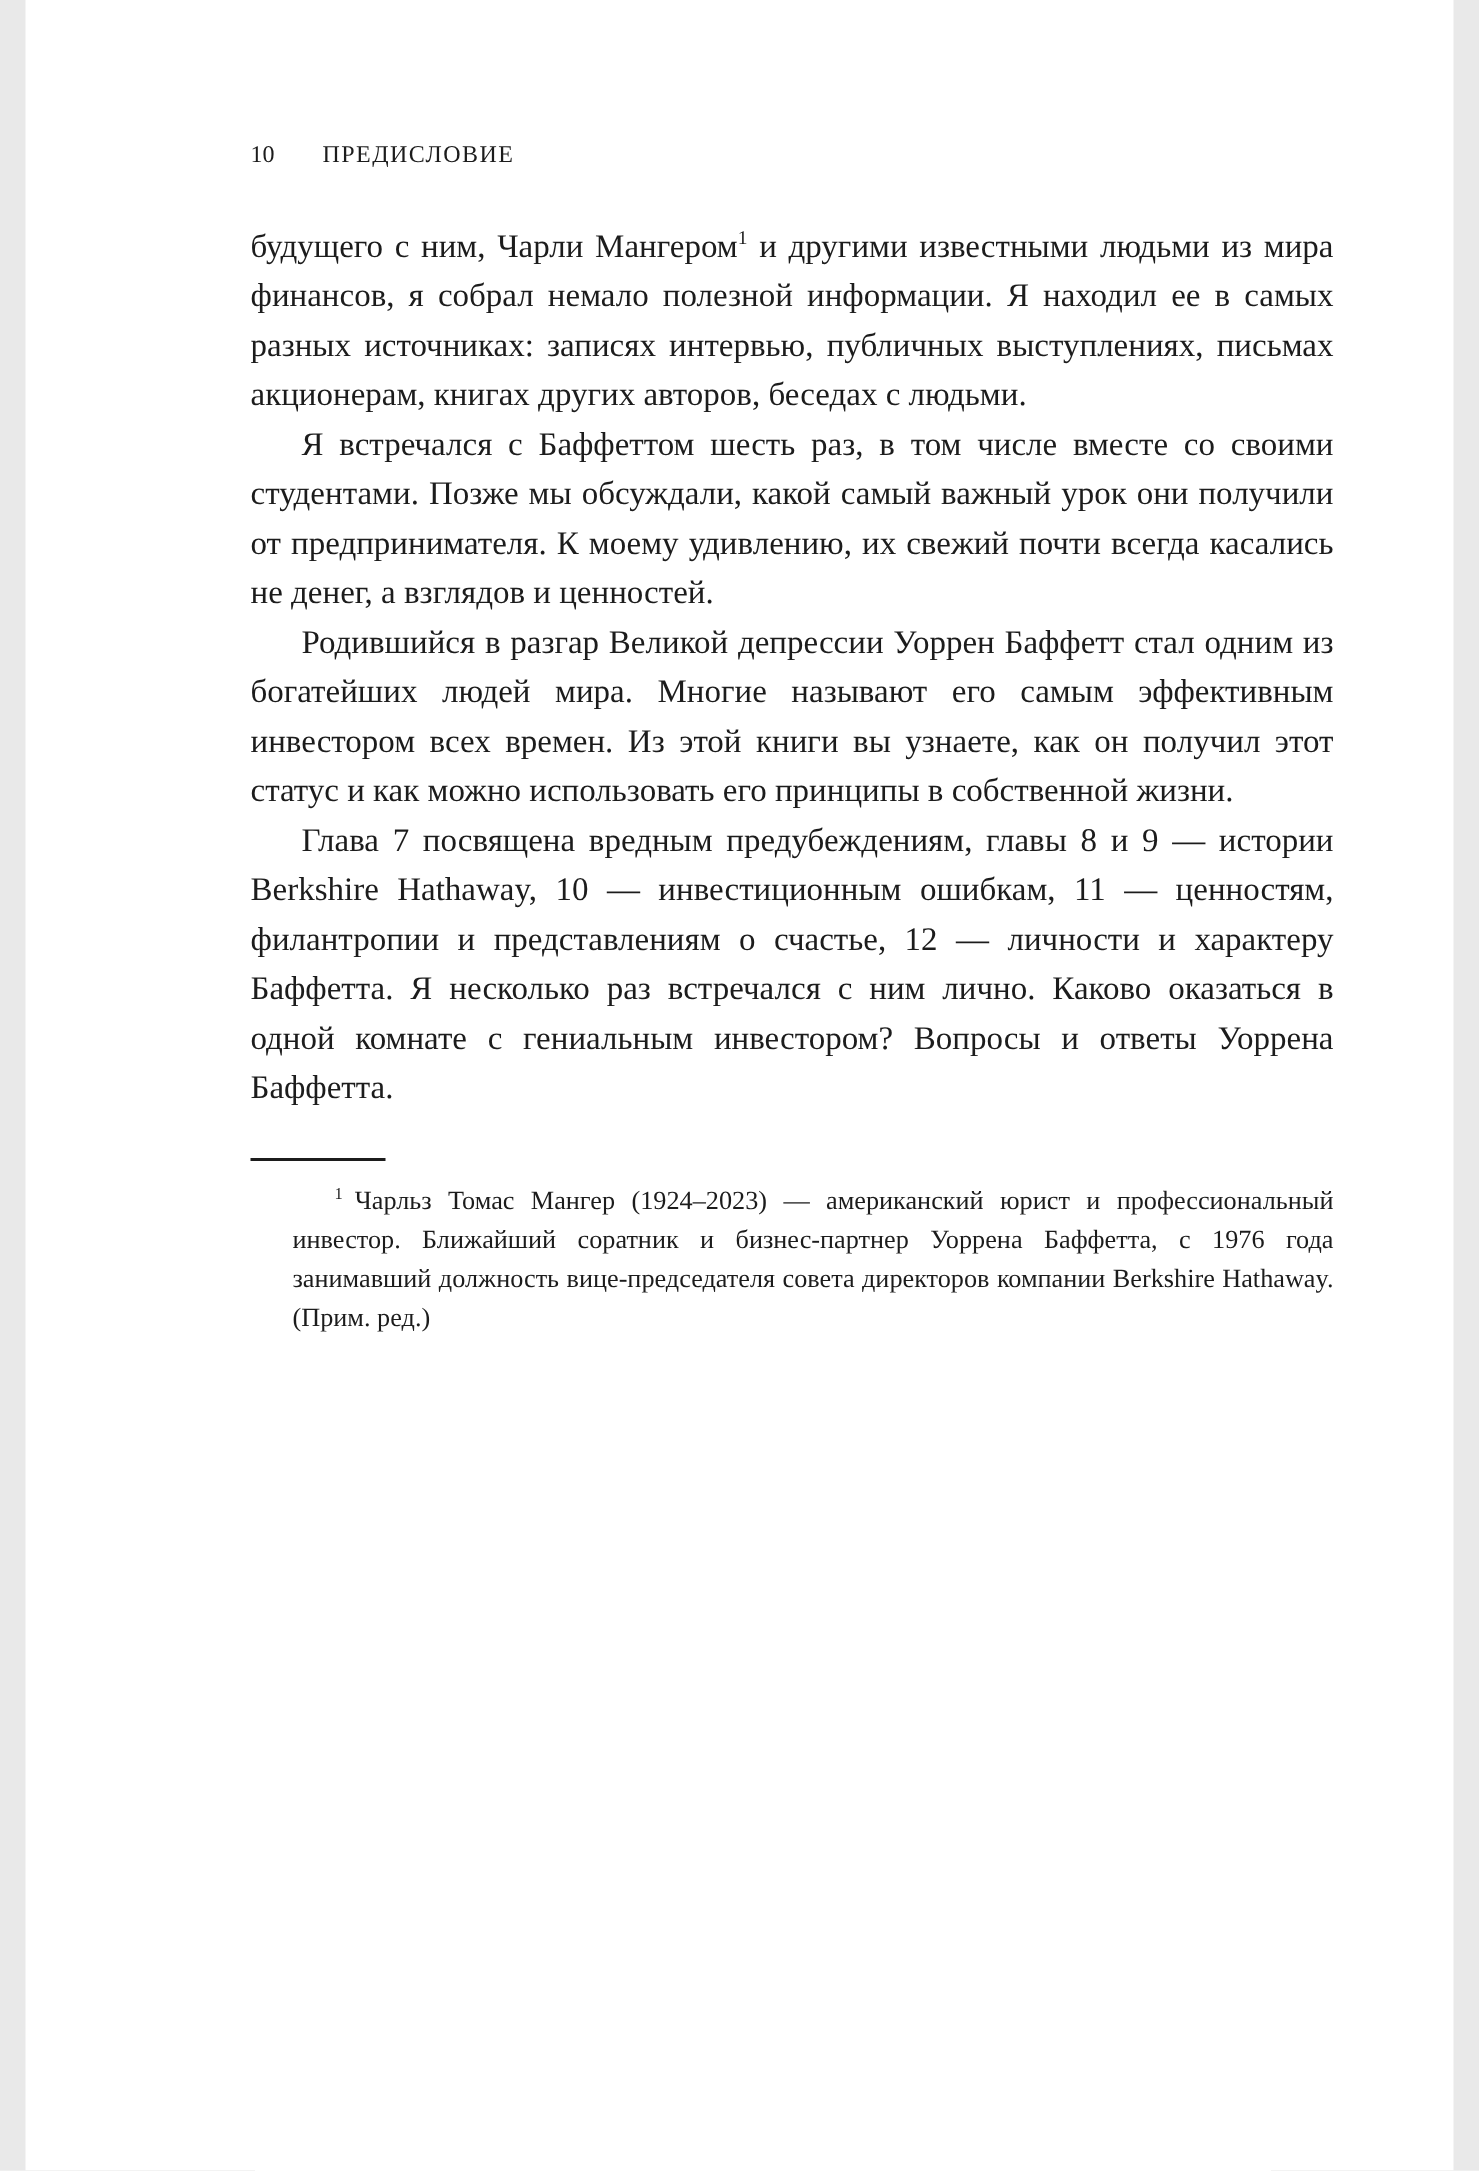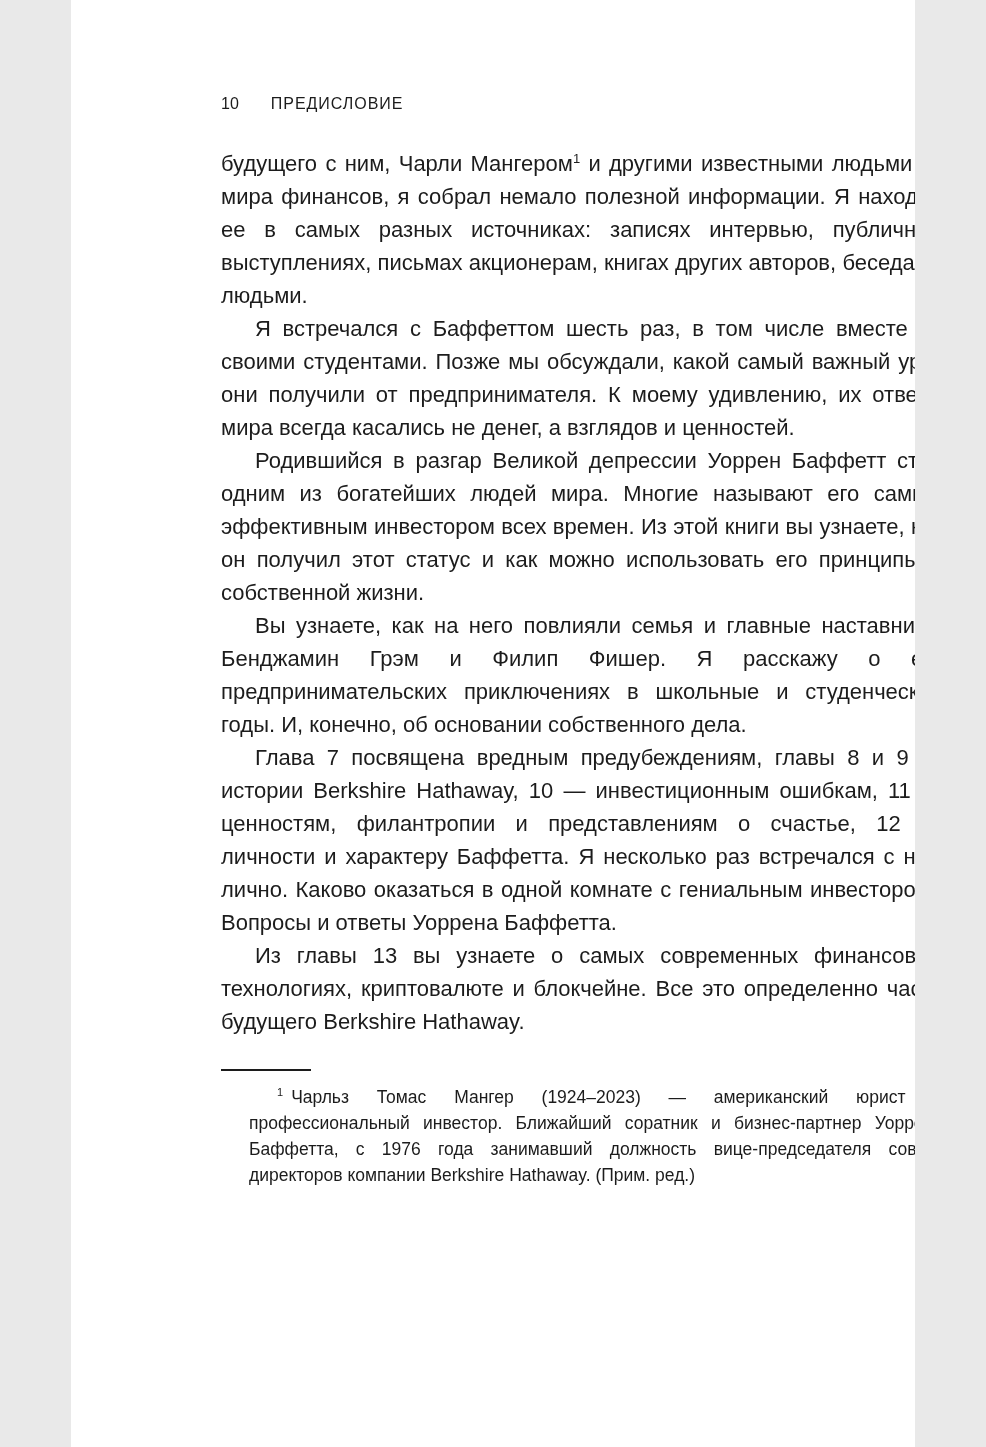--- a/index.html
+++ b/index.html
@@ -1,23 +1,23 @@
 <!DOCTYPE html>
 <html lang="ru"><head>
 <meta charset="utf-8">
 <style>
   * { margin: 0; padding: 0; box-sizing: border-box; }
   html, body { background: #e9e9e9; }
   .page {
-    width: 844px;
+    width: 952px;
     height: 1447px;
     margin: 0 auto;
     background: #ffffff;
     color: #1c1c1c;
-    font-family: Liberation Sans, sans-serif;
+    font-family: Liberation Serif, serif;
     position: relative;
     overflow: hidden;
   }
   .content {
     position: absolute;
     left: 150px;
     top: 94px;
     width: 722px;
   }
   .page-header {
@@ -82,25 +82,23 @@
 <div class="page">
   <div class="content">
 
     <header class="page-header">
       <span class="page-number">10</span><span class="running-title">ПРЕДИСЛОВИЕ</span>
     </header>
 
     <main class="body-text">
       <p class="opening"><span>будущего с ним, Чарли Мангером</span><sup class="fn-ref">1</sup><span> и другими известными людьми из мира финансов, я собрал немало полезной информации. Я находил ее в самых разных источниках: записях интервью, публичных выступлениях, письмах акционерам, книгах других авторов, беседах с людьми.</span></p>
 
-      <p>Я встречался с Баффеттом шесть раз, в том числе вместе со своими студентами. Позже мы обсуждали, какой самый важный урок они получили от предпринимателя. К моему удивлению, их ответы мира всегда касались не денег, а взглядов и ценностей.</p>
+      <p>Я встречался с Баффеттом шесть раз, в том числе вместе со своими студентами. Позже мы обсуждали, какой самый важный урок они получили от предпринимателя. К моему удивлению, их свежий почти всегда касались не денег, а взглядов и ценностей.</p>
       <p>Родившийся в разгар Великой депрессии Уоррен Баффетт стал одним из богатейших людей мира. Многие называют его самым эффективным инвестором всех времен. Из этой книги вы узнаете, как он получил этот статус и как можно использовать его принципы в собственной жизни.</p>
-      <p>Вы узнаете, как на него повлияли семья и главные наставники: Бенджамин Грэм и Филип Фишер. Я расскажу о его предпринимательских приключениях в школьные и студенческие годы. И, конечно, об основании собственного дела.</p>
       <p>Глава 7 посвящена вредным предубеждениям, главы 8 и 9 — истории Berkshire Hathaway, 10 — инвестиционным ошибкам, 11 — ценностям, филантропии и представлениям о счастье, 12 — личности и характеру Баффетта. Я несколько раз встречался с ним лично. Каково оказаться в одной комнате с гениальным инвестором? Вопросы и ответы Уоррена Баффетта.</p>
-      <p>Из главы 13 вы узнаете о самых современных финансовых технологиях, криптовалюте и блокчейне. Все это определенно часть будущего Berkshire Hathaway.</p>
     </main>
 
     <footer class="footnote-block">
       <div class="footnote-rule"></div>
       <p class="footnote"><sup class="fn-marker">1</sup><span>Чарльз Томас Мангер (1924–2023) — американский юрист и профессиональный инвестор. Ближайший соратник и бизнес-партнер Уоррена Баффетта, с 1976 года занимавший должность вице-председателя совета директоров компании Berkshire Hathaway. (Прим. ред.)</span></p>
     </footer>
 
   </div>
 </div>
 

